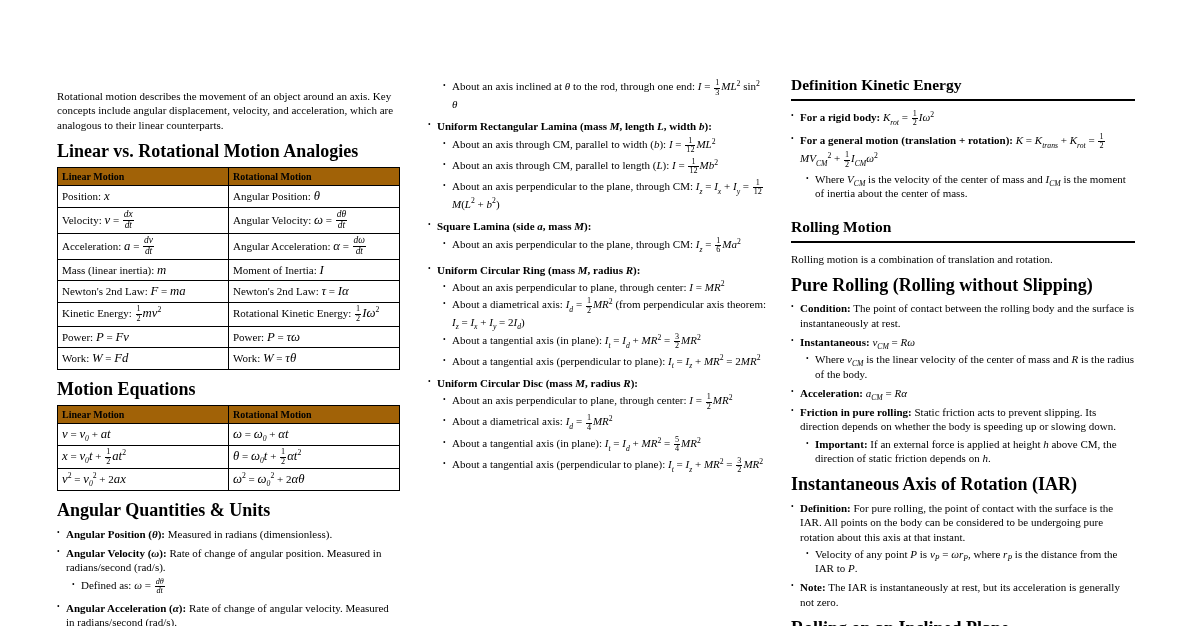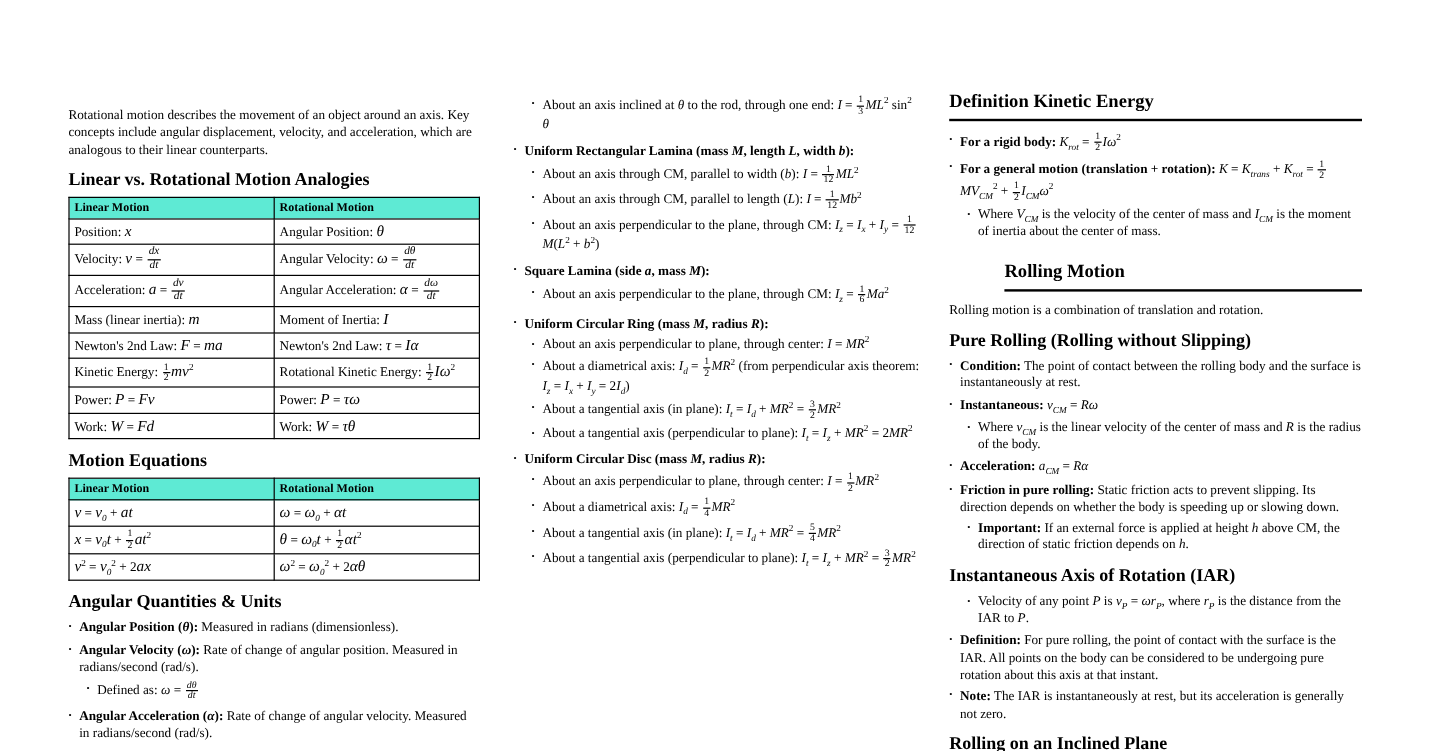--- a/index.html
+++ b/index.html
@@ -10,28 +10,28 @@
     -webkit-font-smoothing:antialiased;
   }
   .page{display:flex;padding:75px 0 0 57px;}
   .col{box-sizing:border-box;}
   .col-1{width:343px;padding-top:14px;margin-right:28px;}
   .col-2{width:338px;padding-top:4px;margin-right:25px;}
   .col-3{width:344px;padding-top:1px;}
 
   .h1{font-size:15.5px;font-weight:bold;line-height:1.15;
       border-bottom:2px solid #000;padding-bottom:5px;margin:0 0 9px 0;}
-  .h1.mt{margin-top:17px;margin-left:46px;}
-  .h2{font-size:15px;font-weight:bold;margin:9px 0 5px 0;line-height:1.2;}
+  .h1.mt{margin-top:17px;}
+  .h2{font-size:18px;font-weight:bold;margin:9px 0 5px 0;line-height:1.2;}
   .para{margin:0 0 4px 0;}
 
   table.tbl{border-collapse:collapse;width:100%;margin:3px 0 6px 0;}
   .tbl th,.tbl td{border:1px solid #000;padding:2px 4px;vertical-align:middle;
       font-size:11px;text-align:left;font-weight:normal;}
-  .tbl th{background:#5eead4;font-weight:bold;font-size:10px;}
+  .tbl th{background:#a16207;font-weight:bold;font-size:10px;}
   .tbl td{height:16px;}
   .tbl i{font-size:1.16em;}
 
   .li{position:relative;padding-left:9px;margin:0 0 5px 0;}
   .li::before{content:"•";position:absolute;left:0;top:1px;font-size:7.5px;}
   .l2{margin-left:15px;}
   .l2::before{top:2px;}
   .tight{margin-bottom:3px;}
 
   i{font-style:italic;}
@@ -151,20 +151,20 @@
     <div class="para">Rolling motion is a combination of translation and rotation.</div>
     <div class="h2">Pure Rolling (Rolling without Slipping)</div>
     <div class="li"><b>Condition:</b> The point of contact between the rolling body and the surface is instantaneously at rest.</div>
     <div class="li tight"><b>Instantaneous:</b> <i>v</i><sub>CM</sub> = <i>Rω</i></div>
     <div class="li l2">Where <i>v</i><sub>CM</sub> is the linear velocity of the center of mass and <i>R</i> is the radius of the body.</div>
     <div class="li"><b>Acceleration:</b> <i>a</i><sub>CM</sub> = <i>Rα</i></div>
     <div class="li tight"><b>Friction in pure rolling:</b> Static friction acts to prevent slipping. Its direction depends on whether the body is speeding up or slowing down.</div>
     <div class="li l2"><b>Important:</b> If an external force is applied at height <i>h</i> above CM, the direction of static friction depends on <i>h</i>.</div>
 
     <div class="h2">Instantaneous Axis of Rotation (IAR)</div>
+    <div class="li tight"><b>Definition:</b> For pure rolling, the point of contact with the surface is the IAR. All points on the body can be considered to be undergoing pure rotation about this axis at that instant.</div>
     <div class="li l2">Velocity of any point <i>P</i> is <i>v</i><sub>P</sub> = <i>ωr</i><sub>P</sub>, where <i>r</i><sub>P</sub> is the distance from the IAR to <i>P</i>.</div>
-    <div class="li tight"><b>Definition:</b> For pure rolling, the point of contact with the surface is the IAR. All points on the body can be considered to be undergoing pure rotation about this axis at that instant.</div>
     <div class="li"><b>Note:</b> The IAR is instantaneously at rest, but its acceleration is generally not zero.</div>
 
     <div class="h2">Rolling on an Inclined Plane</div>
   </div>
 
 </div>
 
 </body></html>

